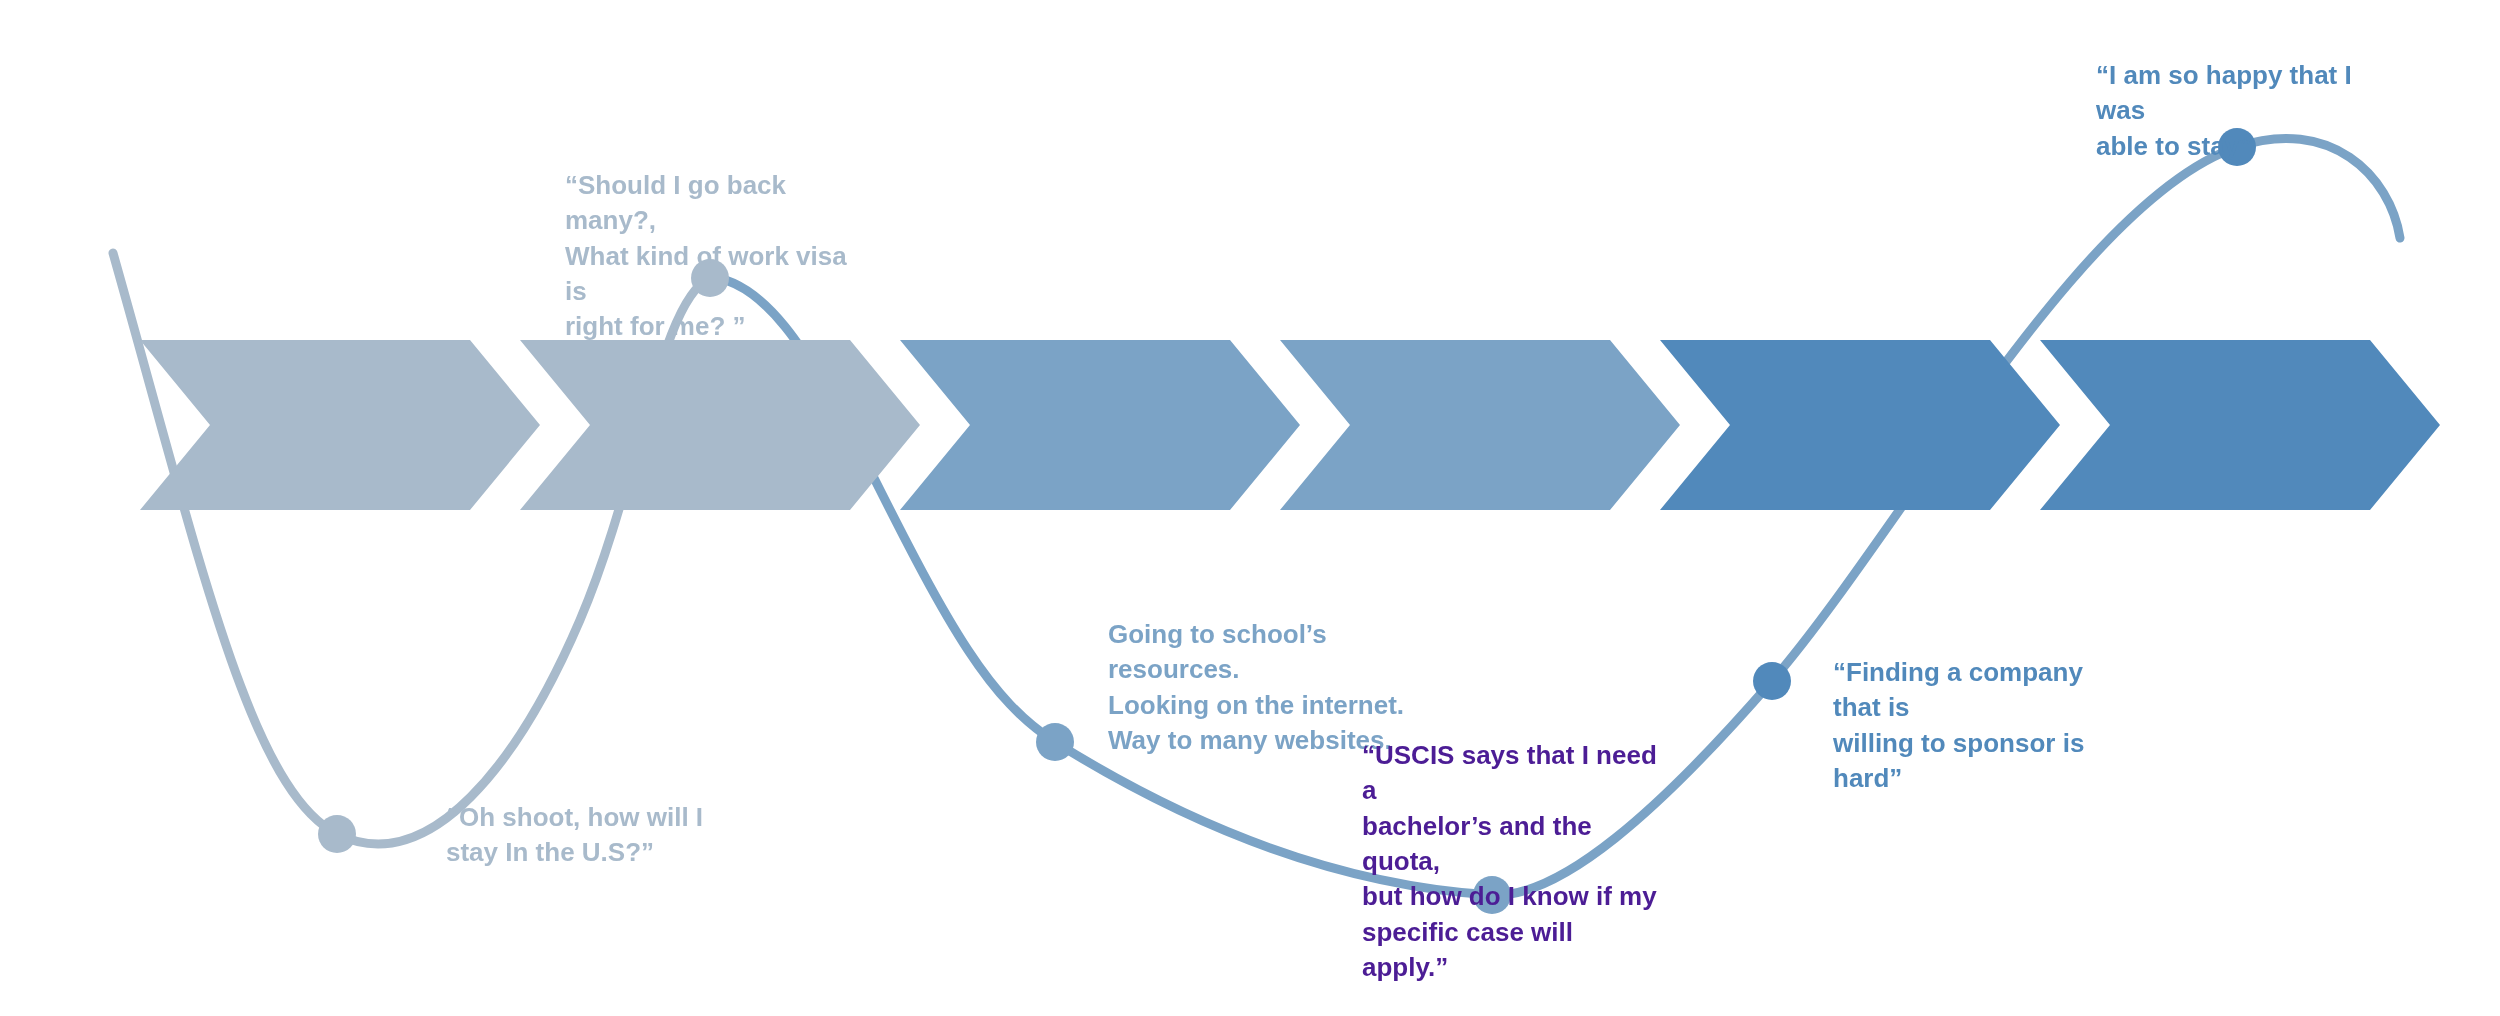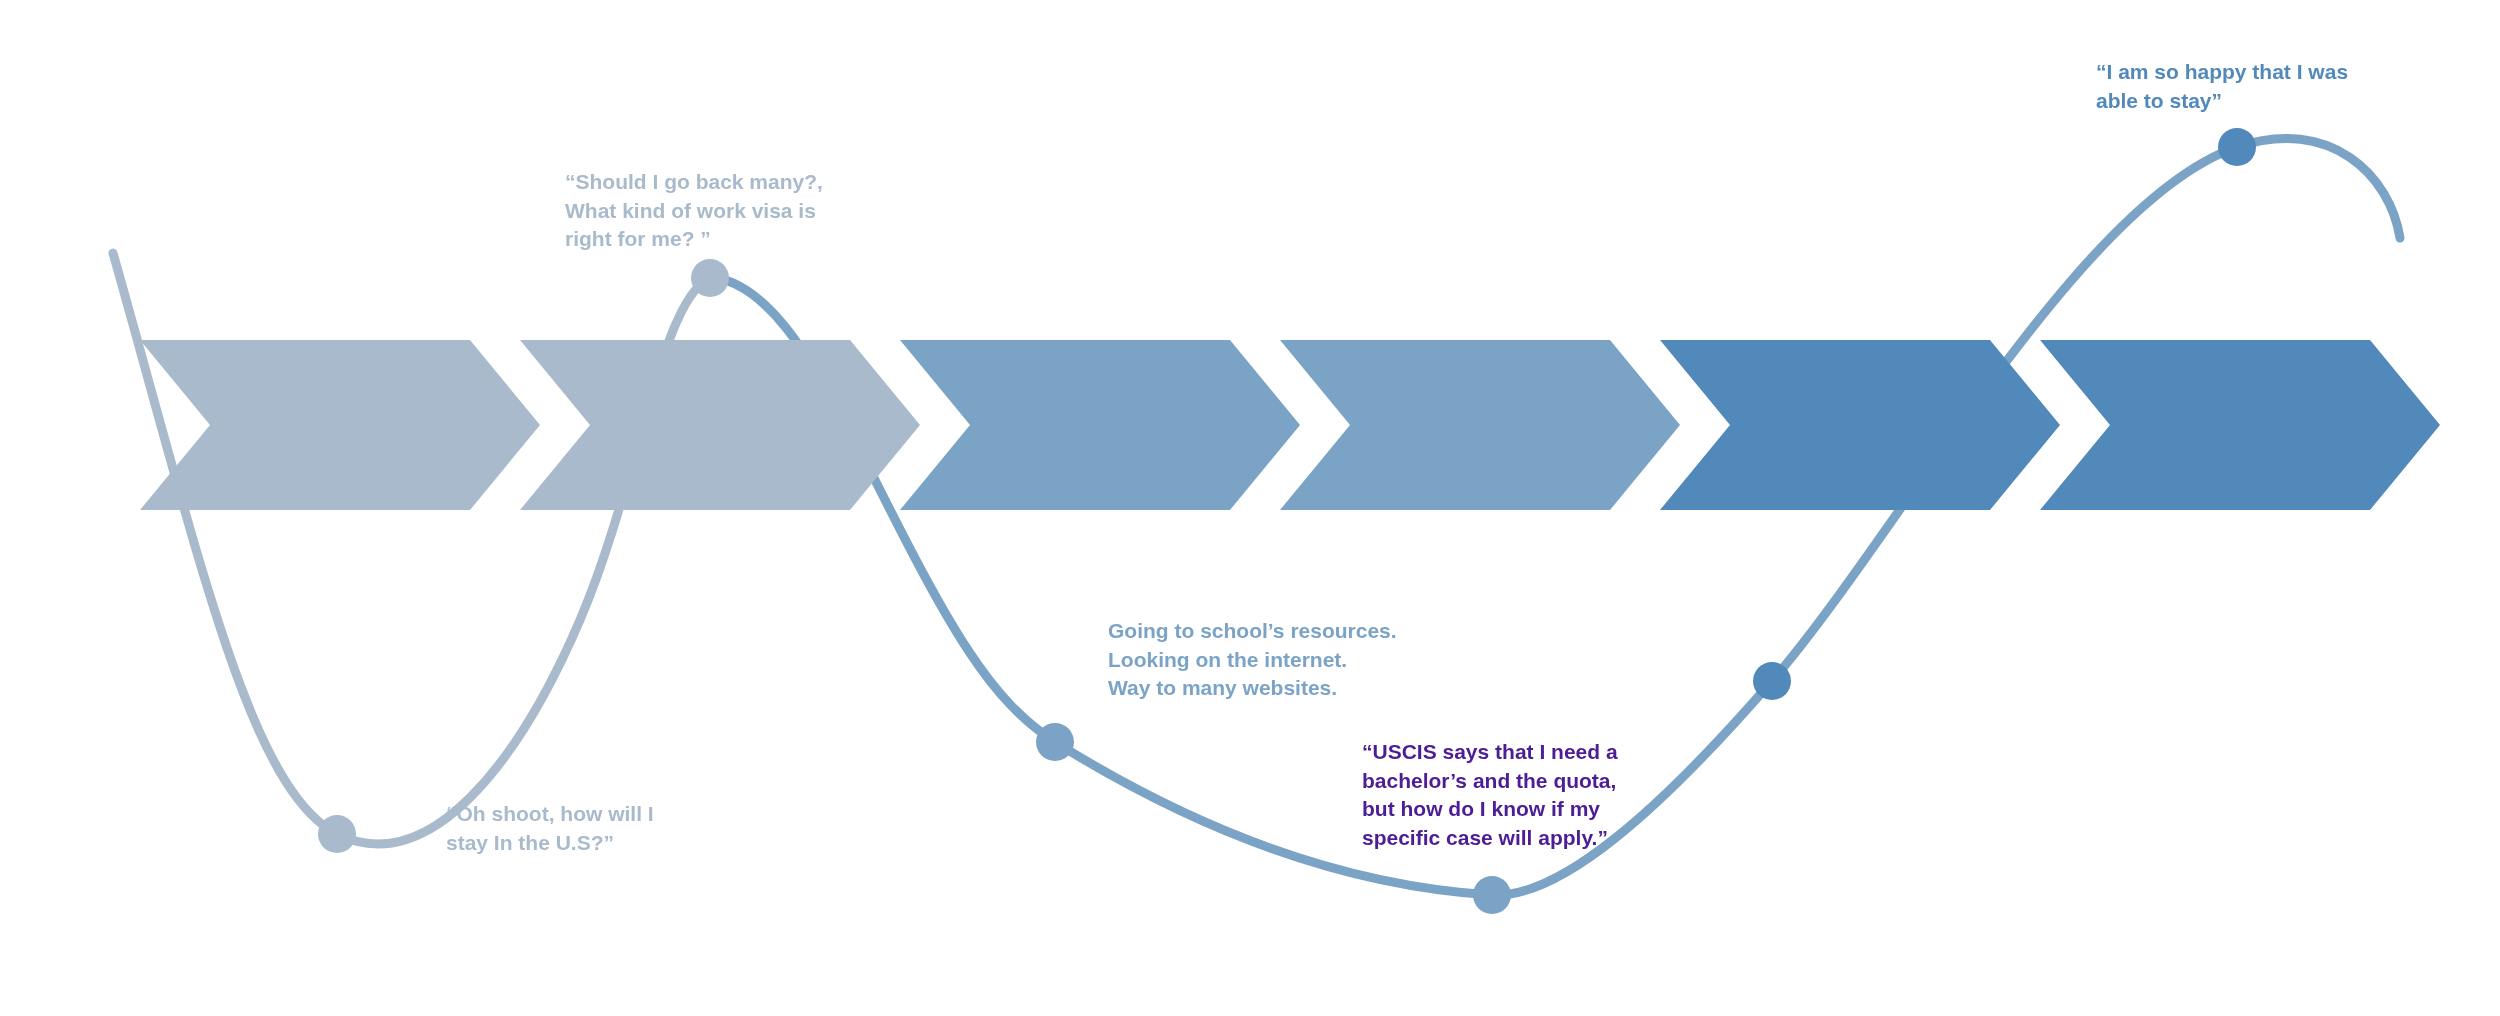--- a/index.html
+++ b/index.html
@@ -55,21 +55,21 @@
     color: #ffffff;
     font-weight: bold;
     font-size: 23px;
     line-height: 1.32;
     letter-spacing: 0.3px;
     white-space: pre-line;
   }
   .annotation {
     position: absolute;
     font-weight: bold;
-    font-size: 21px;
+    font-size: 26px;
     line-height: 1.36;
     white-space: pre-line;
   }
 </style>
 </head>
 <body>
 
 <div id="stage">
 
   <svg id="emotion-curve-layer" viewBox="0 0 2500 1016">
@@ -162,19 +162,21 @@
 
     <div class="annotation" style="left:1075px; top:617px; width:340px; color:#7ba3c6;margin-left:33px;">Going to school’s resources.
 Looking on the internet.
 Way to many websites.</div>
 
     <div class="annotation" style="left:1362px; top:738px; width:300px; color:#4c1d95;">“USCIS says that I need a
 bachelor’s and the quota,
 but how do I know if my
 specific case will apply.”</div>
 
+    <div class="annotation" style="left:1833px; top:655px; width:300px; color:#5189bb;">“Finding a company that is
+willing to sponsor is hard”</div>
 
     <div class="annotation" style="left:2096px; top:58px; width:300px; color:#5189bb;">“I am so happy that I was
 able to stay”</div>
 
   </div>
 
 </div>
 
 </body></html>

